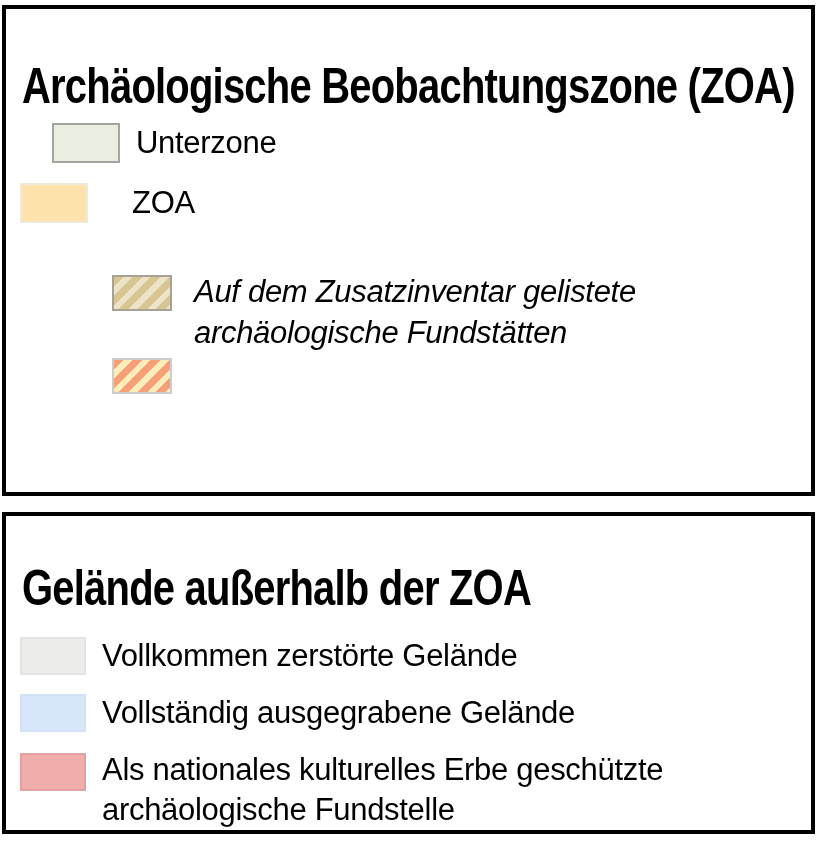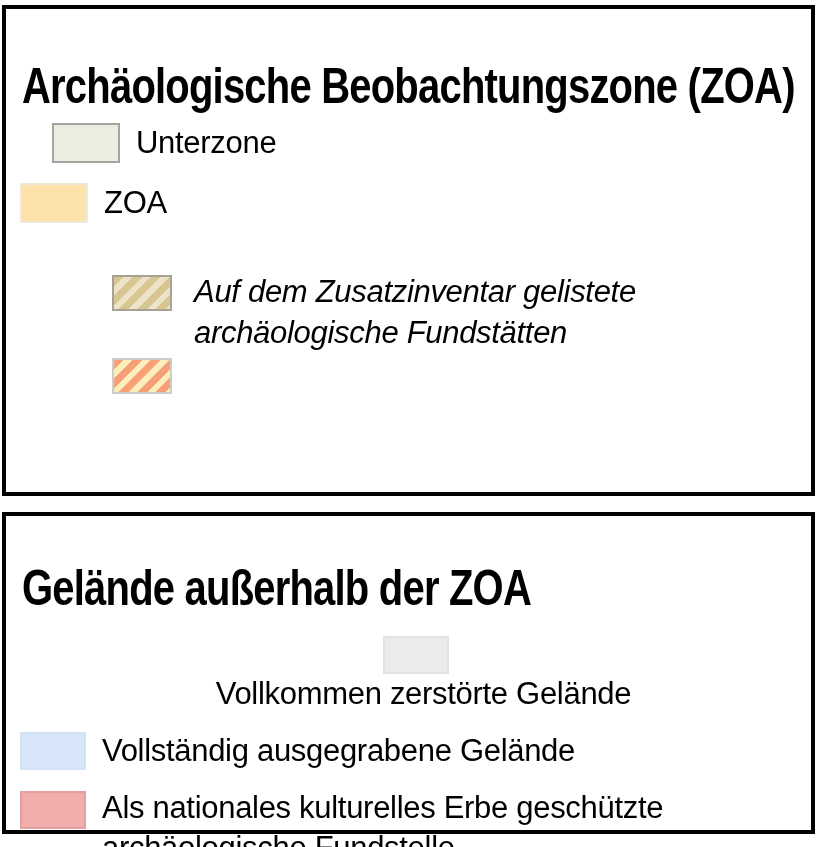--- a/index.html
+++ b/index.html
@@ -32,34 +32,34 @@
     margin-left: 16px;
   }
   #panel-zoa .panel-title     { margin-top: 50px; }
   #panel-outside .panel-title { margin-top: 45px; }
 
   .row { display: flex; align-items: center; }
   .swatch { flex: none; border: 2px solid transparent; }
 
   
   .r-unterzone { margin: 9px  0 0 14px; padding-left: 32px; }
-  .r-zoa       { margin: 20px 0 0 14px; }
+  .r-zoa       { margin: 20px 0 0 14px; gap: 28px; }
   .r-unterzone .swatch, .r-zoa .swatch { width: 68px; height: 40px; }
   .r-unterzone .label, .r-zoa .label { line-height: 40px; }
 
   .r-hatch1 { margin: 52px 0 0 106px; align-items: flex-start; }
   .r-hatch2 { margin: 5px  0 0 106px; align-items: flex-start; }
   .r-hatch1 .swatch, .r-hatch2 .swatch { width: 60px; height: 36px; }
   .r-hatch1 .label, .r-hatch2 .label {
     margin-top: -4px; margin-left: 22px;
     line-height: 41px; max-width: 560px; font-style: italic;
   }
 
   
-  .r-gray { margin: 20px 0 0 14px; flex-direction: column; }
+  .r-gray { margin: 20px 0 0 14px; }
   .r-blue { margin: 17px 0 0 14px; }
   .r-pink { margin: 20px 0 0 14px; align-items: flex-start; }
   #panel-outside .swatch { width: 66px; height: 38px; }
   .r-gray .label, .r-blue .label { line-height: 40px; }
   .r-pink .label { margin-top: -3px; line-height: 40px; max-width: 640px; }
 
   .label {
     font-size: 31px;
     margin-left: 16px;
     letter-spacing: -0.3px;

